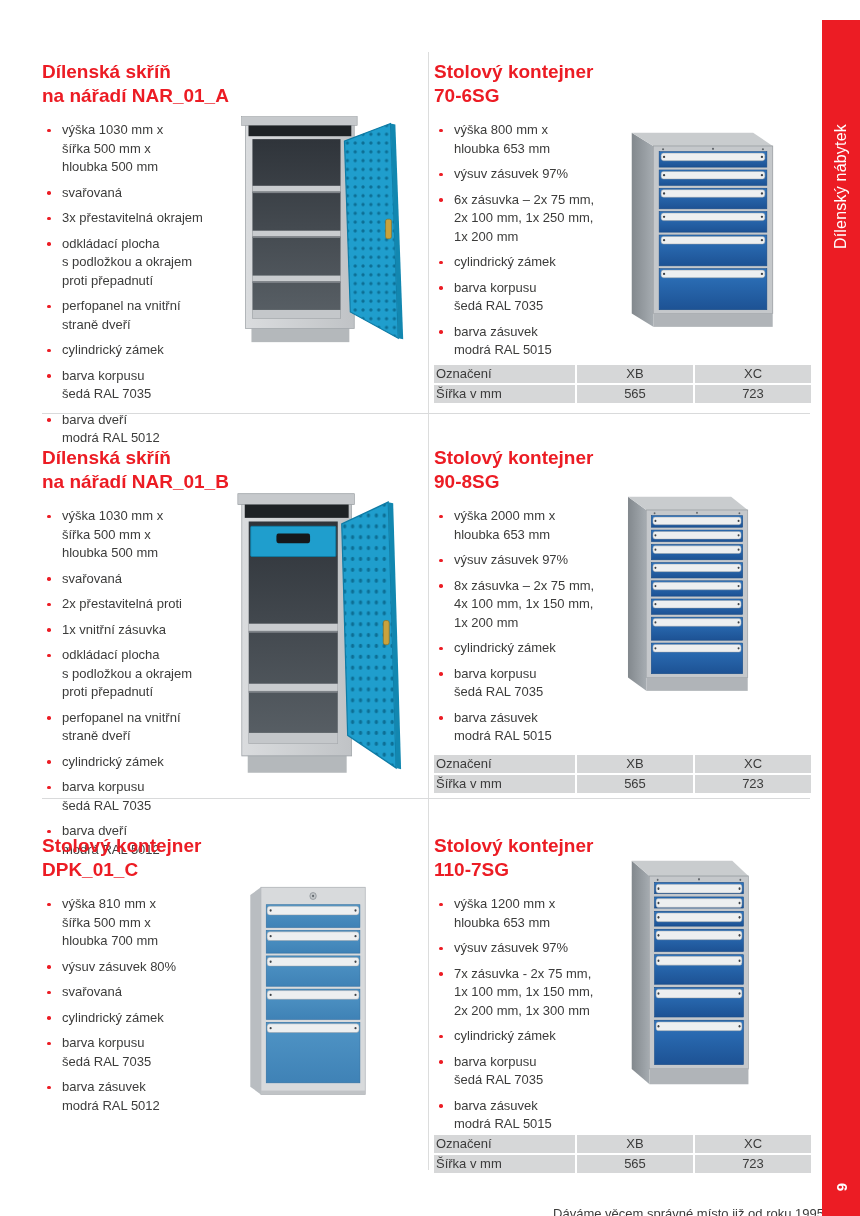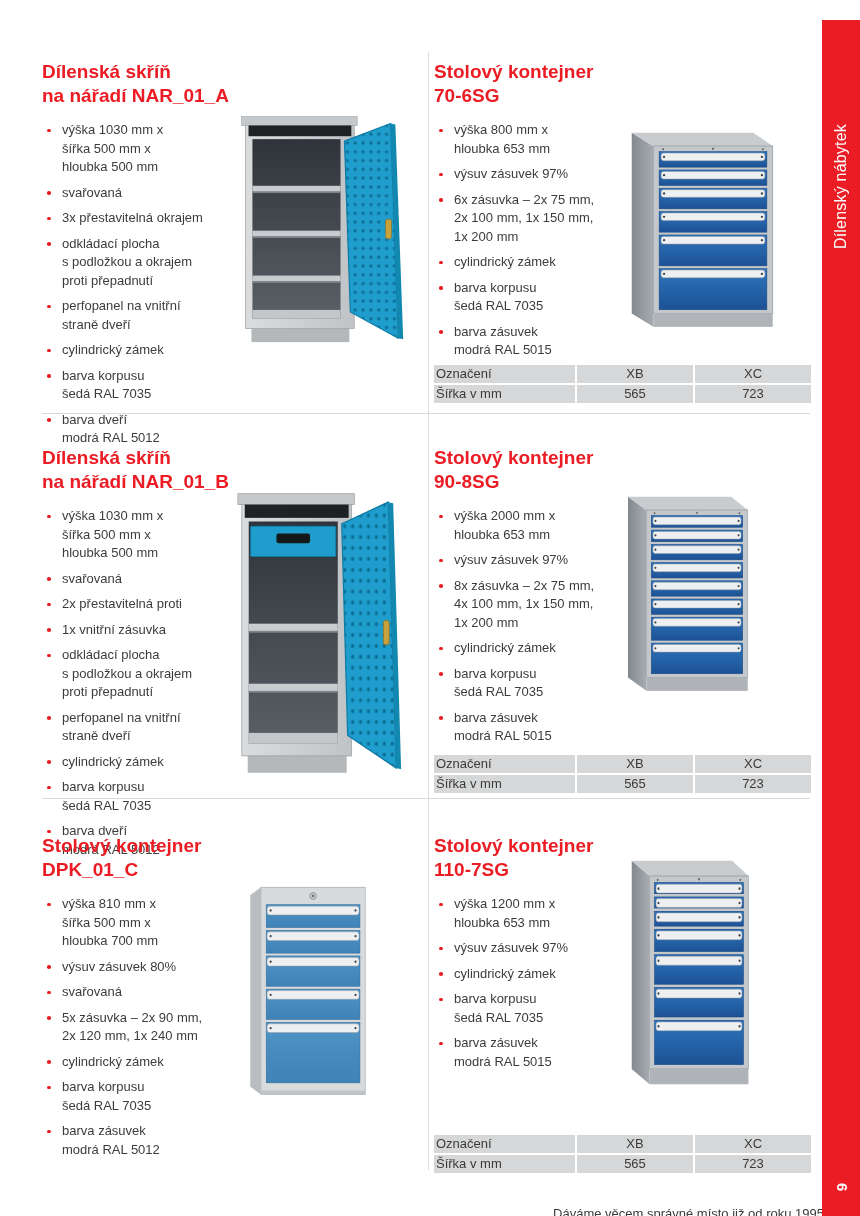--- a/index.html
+++ b/index.html
@@ -124,21 +124,21 @@
     </div>
 
   <div class="sec" id="t2">
     <h3 class="title">Stolový kontejner
 70-6SG</h3>
     <ul class="bullets">
       <li>výška 800 mm x
 hloubka 653 mm</li>
       <li>výsuv zásuvek 97%</li>
       <li>6x zásuvka – 2x 75 mm,
-2x 100 mm, 1x 150 mm,
+2x 100 mm, 1x 250 mm,
 1x 200 mm</li>
       <li>cylindrický zámek</li>
       <li>barva korpusu
 šedá RAL 7035</li>
       <li>barva zásuvek
 modrá RAL 5015</li>
     </ul>
   </div>
   <div class="pimg" id="i2">
       <svg viewBox="0 0 190 250" preserveAspectRatio="none" xmlns="http://www.w3.org/2000/svg">
@@ -340,22 +340,20 @@
 
   <div class="sec" id="t5">
     <h3 class="title">Stolový kontejner
 DPK_01_C</h3>
     <ul class="bullets">
       <li>výška 810 mm x
 šířka 500 mm x
 hloubka 700 mm</li>
       <li>výsuv zásuvek 80%</li>
       <li>svařovaná</li>
-      <li>5x zásuvka – 2x 90 mm,
-2x 120 mm, 1x 240 mm</li>
       <li>cylindrický zámek</li>
       <li>barva korpusu
 šedá RAL 7035</li>
       <li>barva zásuvek
 modrá RAL 5012</li>
     </ul>
   </div>
   <div class="pimg" id="i5">
       <svg viewBox="0 0 190 250" preserveAspectRatio="none" xmlns="http://www.w3.org/2000/svg">
       <defs>
@@ -392,20 +390,23 @@
     </svg>
     </div>
 
   <div class="sec" id="t6">
     <h3 class="title">Stolový kontejner
 110-7SG</h3>
     <ul class="bullets">
       <li>výška 1200 mm x
 hloubka 653 mm</li>
       <li>výsuv zásuvek 97%</li>
+      <li>7x zásuvka - 2x 75 mm,
+1x 100 mm, 1x 150 mm,
+2x 200 mm, 1x 300 mm</li>
       <li>cylindrický zámek</li>
       <li>barva korpusu
 šedá RAL 7035</li>
       <li>barva zásuvek
 modrá RAL 5015</li>
     </ul>
   </div>
   <div class="pimg" id="i6">
       <svg viewBox="0 0 190 250" preserveAspectRatio="none" xmlns="http://www.w3.org/2000/svg">
       <defs>

